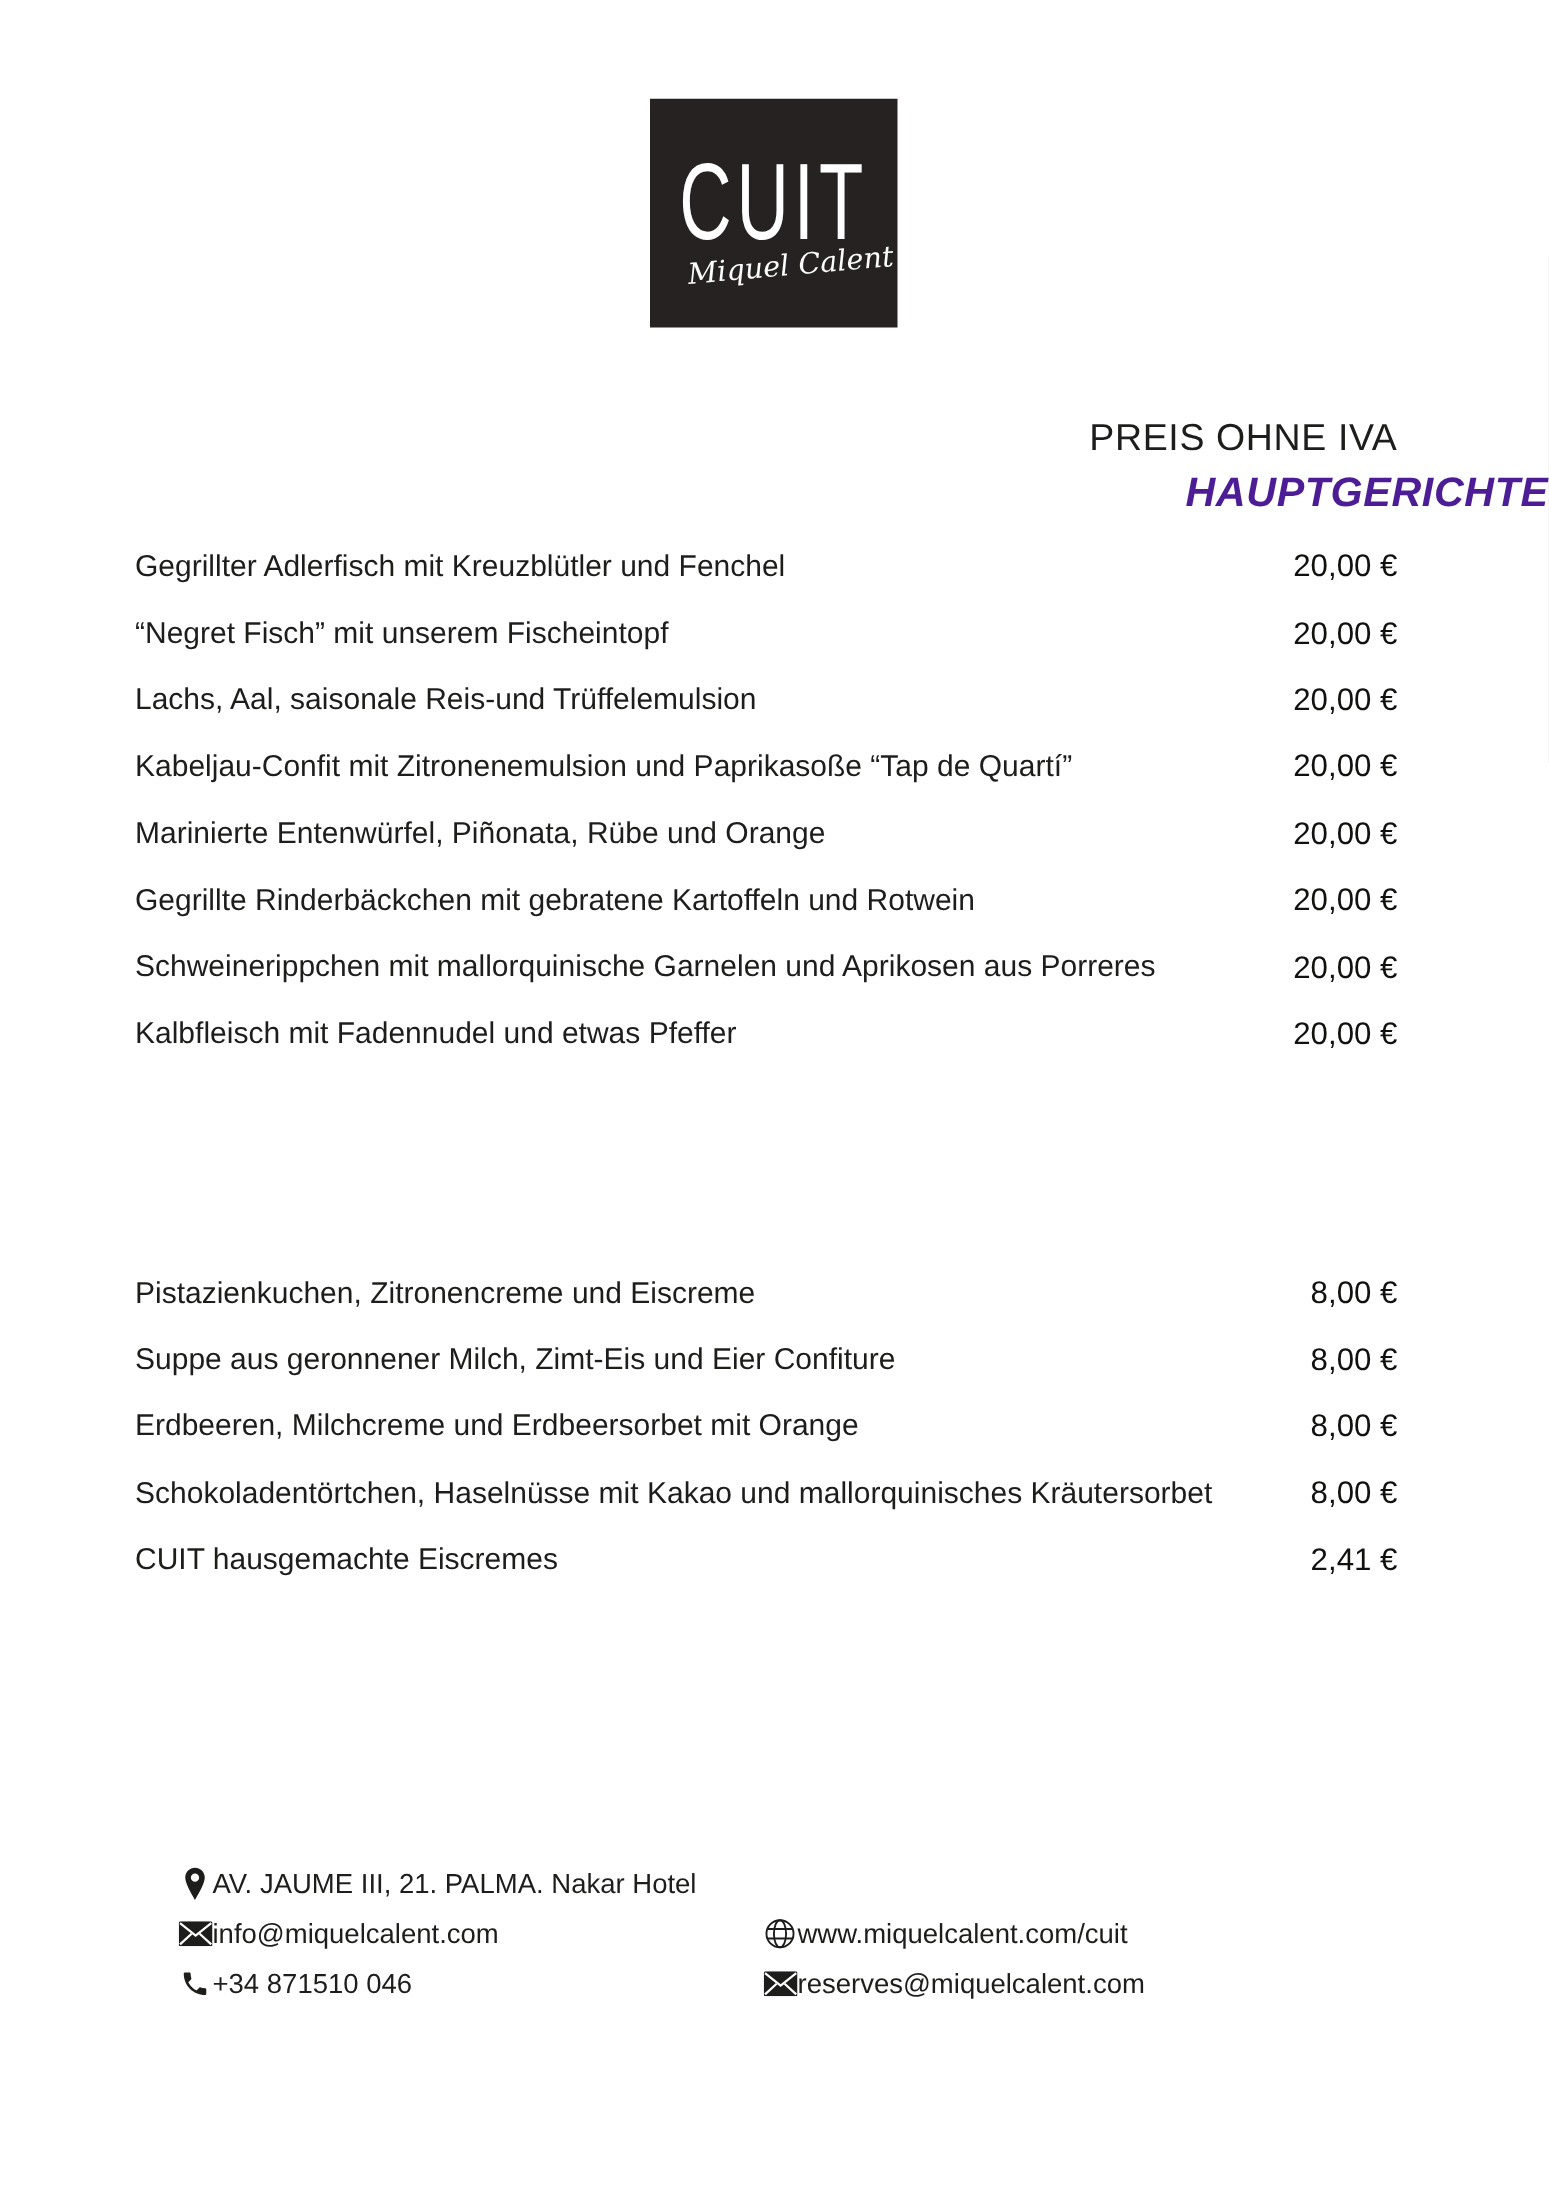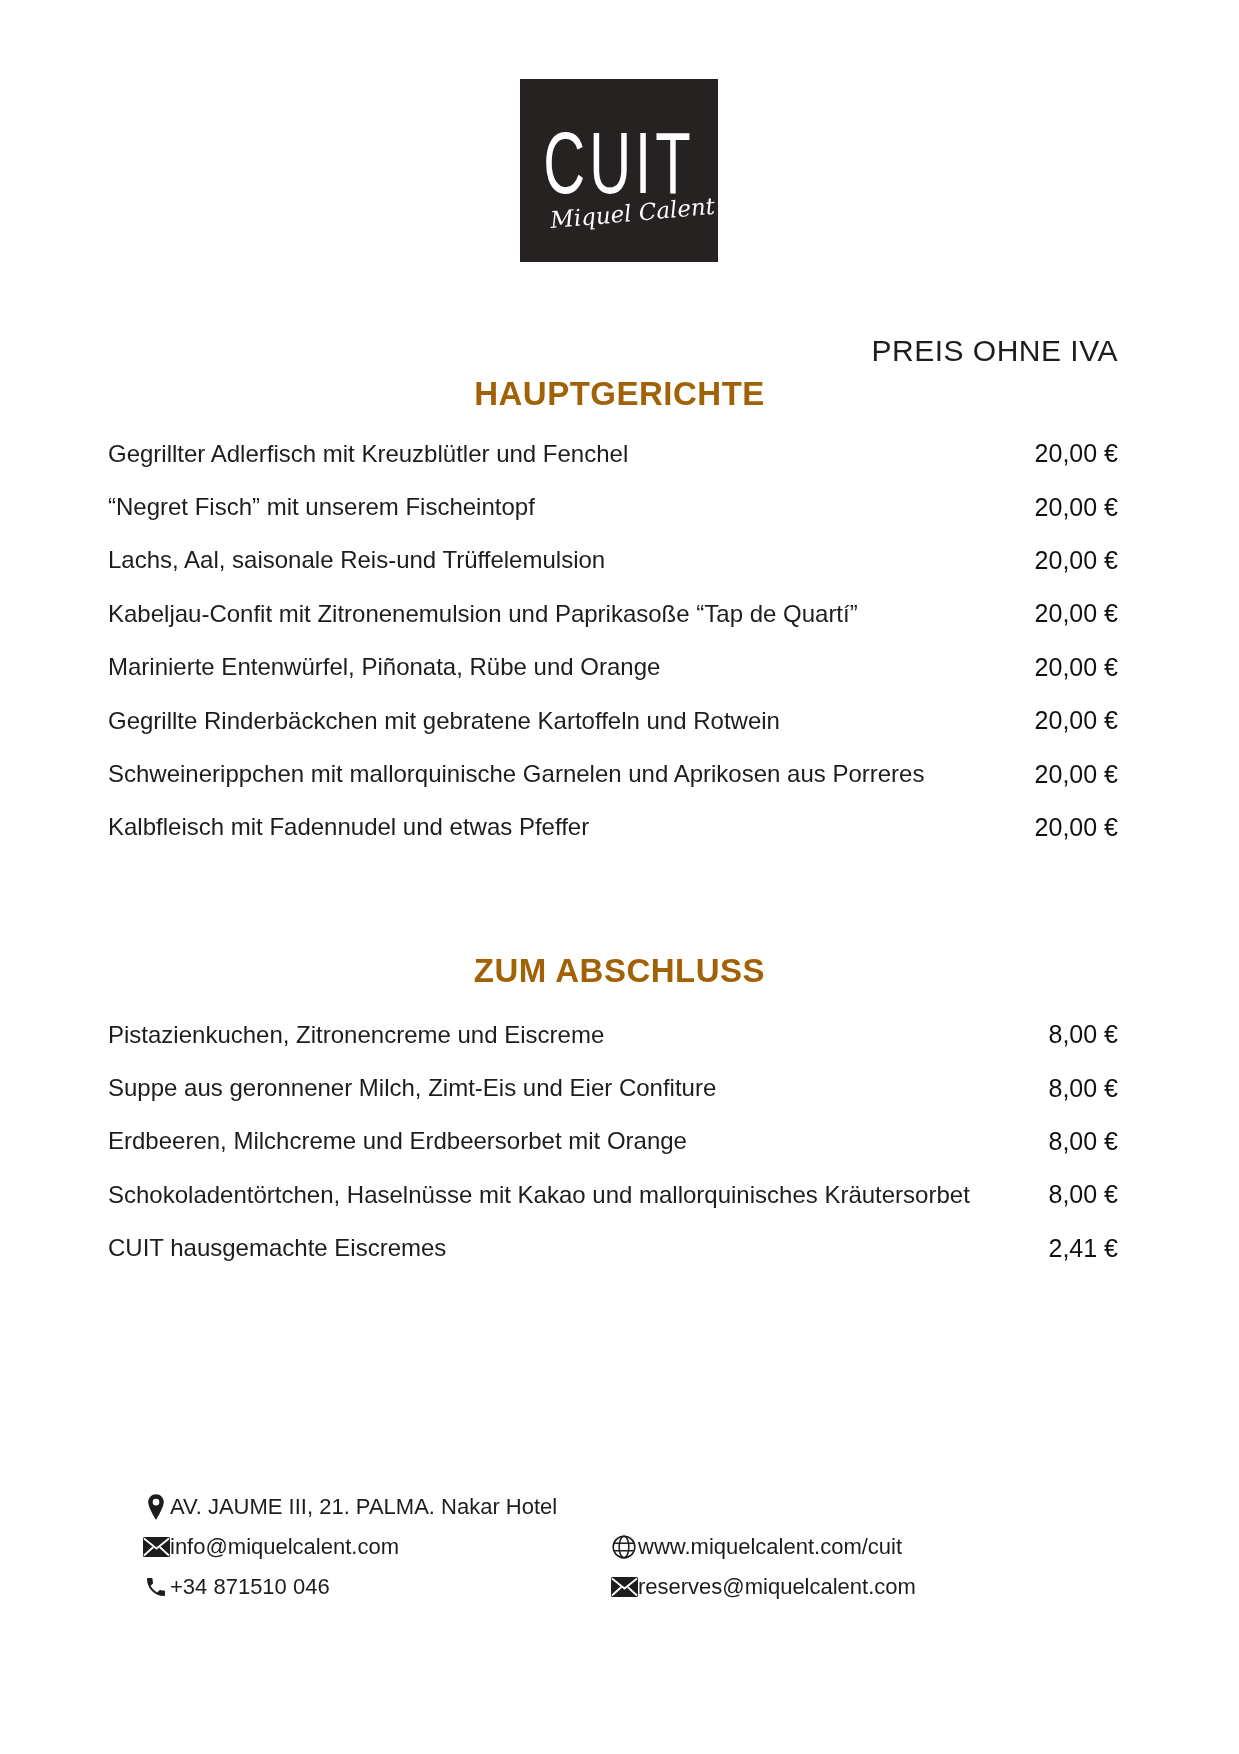--- a/index.html
+++ b/index.html
@@ -42,24 +42,25 @@
   
   .tax-note {
     position:absolute; right:121px; top:334px;
     font-size:30px; letter-spacing:.5px;
     white-space:nowrap;
   }
 
   
   .section-title {
     position:absolute; left:0; right:0;
-    margin:0; text-align:center;
+    margin:0; text-align:right;
     font-size:33px; font-weight:700; line-height:1.2;
     letter-spacing:.5px;
-    color:#a16207;
+    color:#4c1d95;
+    font-style:italic;
   }
   #main-title    { top:374px; }
   #dessert-title { top:951px; }
 
   .rows {
     position:absolute; left:108px; width:1010px;
   }
   #main-rows    { top:427px; }
   #dessert-rows { top:1008px; }
 
@@ -136,21 +137,20 @@
         <span class="dish">Schweinerippchen mit mallorquinische Garnelen und Aprikosen aus Porreres</span>
         <span class="price">20,00 €</span>
       </div>
 
       <div class="menu-row">
         <span class="dish">Kalbfleisch mit Fadennudel und etwas Pfeffer</span>
         <span class="price">20,00 €</span>
       </div>
     </div>
 
-  <h2 class="section-title" id="dessert-title">ZUM ABSCHLUSS</h2>
 
   <div class="rows" id="dessert-rows">
 
       <div class="menu-row">
         <span class="dish">Pistazienkuchen, Zitronencreme und Eiscreme</span>
         <span class="price">8,00 €</span>
       </div>
 
       <div class="menu-row">
         <span class="dish">Suppe aus geronnener Milch, Zimt-Eis und Eier Confiture</span>

